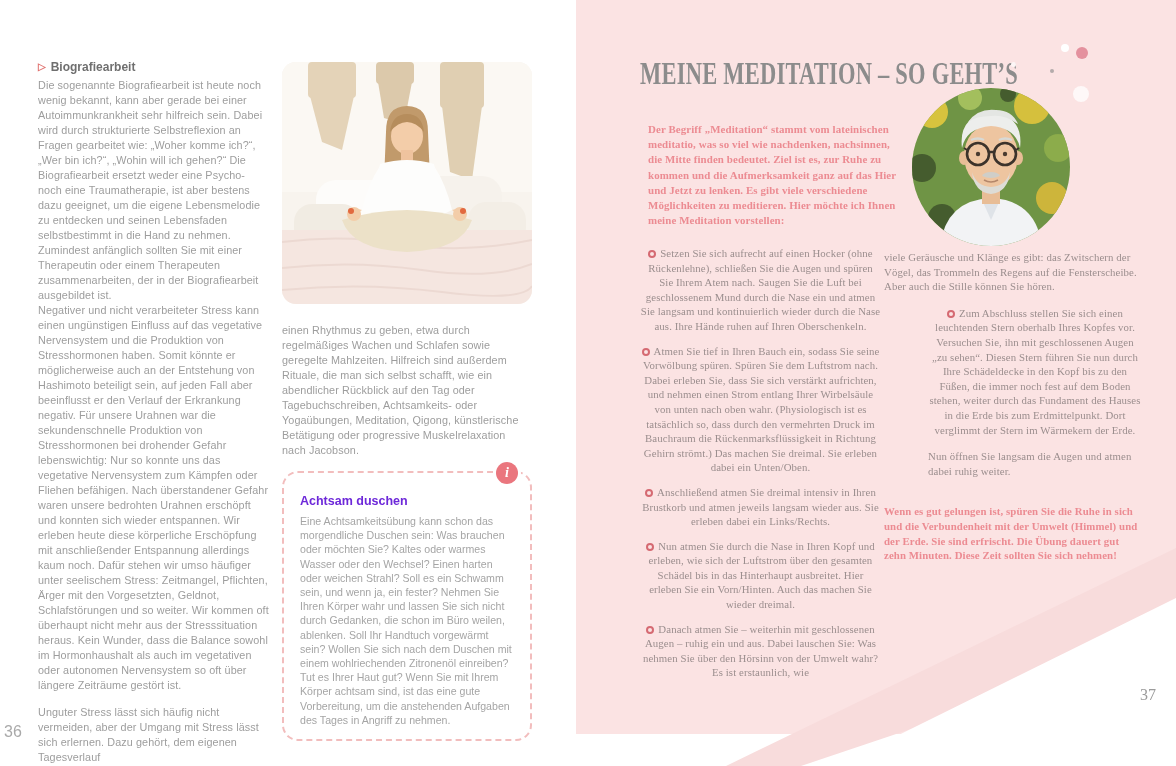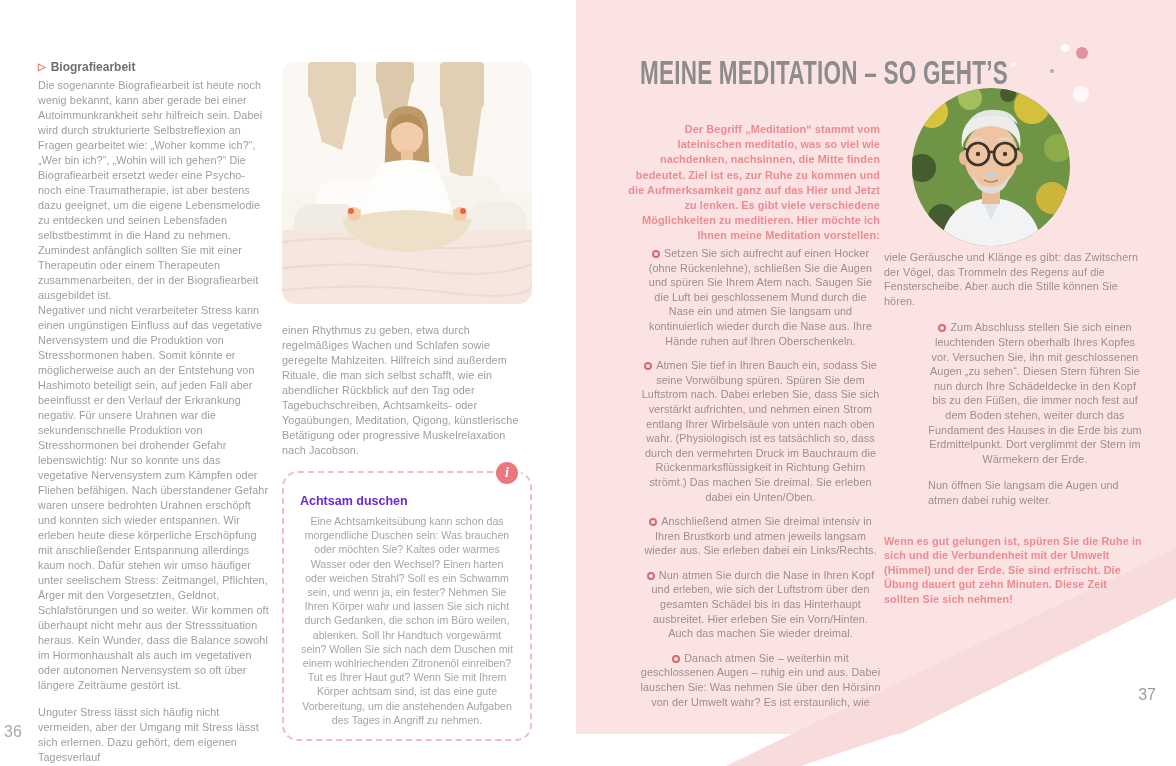--- a/index.html
+++ b/index.html
@@ -19,40 +19,40 @@
                transform:scale(0.75,1.08); transform-origin:left center; letter-spacing:0.3px; }
   .stress-head { font-size:16px; margin:14px 0 6px 0; }
   .para-gap { margin-top:12px; }
 
   .photo-meditation { width:250px; height:242px; border-radius:14px; overflow:hidden; display:block; }
   .mid-text { margin-top:19px; }
 
   .info-box { position:relative; margin-top:13px; border:2px dashed #f2bdbd; border-radius:16px;
               padding:21px 16px 12px 16px; }
   .info-box-title { color:#6d28d9; font-size:12.5px; font-weight:700; margin-bottom:6px; }
-  .info-box-text { font-size:10.6px; line-height:14.2px; color:#a5a5a5;text-align:center; }
+  .info-box-text { font-size:10.6px; line-height:14.2px; color:#a5a5a5; }
   .info-badge { position:absolute; right:12px; top:-11px; width:22px; height:22px; border-radius:50%;
                 background:#ea767e; color:#fff; text-align:center; line-height:22px;
                 font-family:"Liberation Serif", serif; font-style:italic; font-weight:700; font-size:14px;
                 box-shadow:0 0 0 3px #ffffff; }
 
   .pagenum { position:absolute; font-size:16px; color:#a9a9a9; }
   .pagenum-left { left:4px; bottom:25px; }
   .pagenum-right { right:20px; bottom:30px; color:#9b9b9b; }
 
   
-  .page-right { position:absolute; left:576px; top:0; width:600px; height:734px; background:#fbe3e3; }
+  .page-right { position:absolute; left:576px; top:0; width:600px; height:734px; background:#fbe3e3;font-family:Liberation Serif, serif; }
   .band { position:absolute; left:0; top:0; width:600px; height:766px;
           background:#f8dcdc; clip-path:polygon(600px 548px, 600px 640px, 225px 766px, 150px 766px); }
   .white-corner { position:absolute; left:0; top:0; width:600px; height:766px; background:#ffffff;
           clip-path:polygon(600px 598px, 600px 766px, 260px 766px); }
 
   .rp-title { position:absolute; left:64px; top:56px; font-size:30px; }
-  .rp-intro { position:absolute; left:50px; top:122px; width:254px;
-              color:#ec8b92; font-weight:700; font-size:10.9px; line-height:15.2px; letter-spacing:0.1px;text-align:right; }
+  .rp-intro { position:absolute; left:72px; top:122px; width:254px;
+              color:#ec8b92; font-weight:700; font-size:10.9px; line-height:15.2px; letter-spacing:0.1px; }
   .rp-colA { position:absolute; left:64px; top:246px; width:241px; }
   .rp-colB { position:absolute; left:308px; top:250px; width:258px; }
   .rp-body { font-size:10.8px; line-height:14.6px; color:#9b8e8e; letter-spacing:0.1px; }
   .bullet-para { margin-bottom:10px;text-align:center; }
   .ring { display:inline-block; width:8px; height:8px; border:2px solid #d56a72; border-radius:50%;
           margin-right:4px; position:relative; top:1px; }
   .closing-gap { margin-top:12px;margin-left:44px; }
   .highlight { margin-top:26px; color:#ec8b92; font-weight:700; }
 
   .portrait { position:absolute; left:336px; top:88px; width:158px; height:158px; border-radius:50%;

